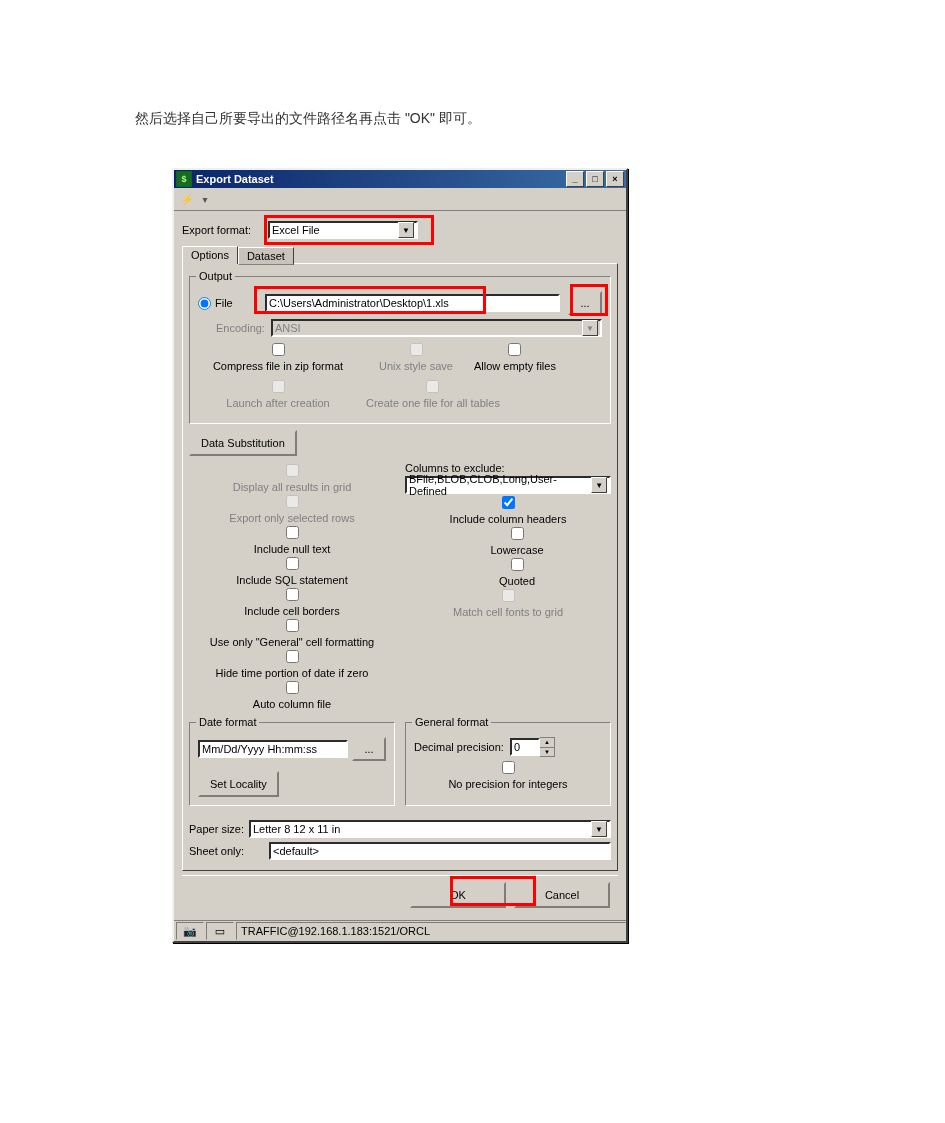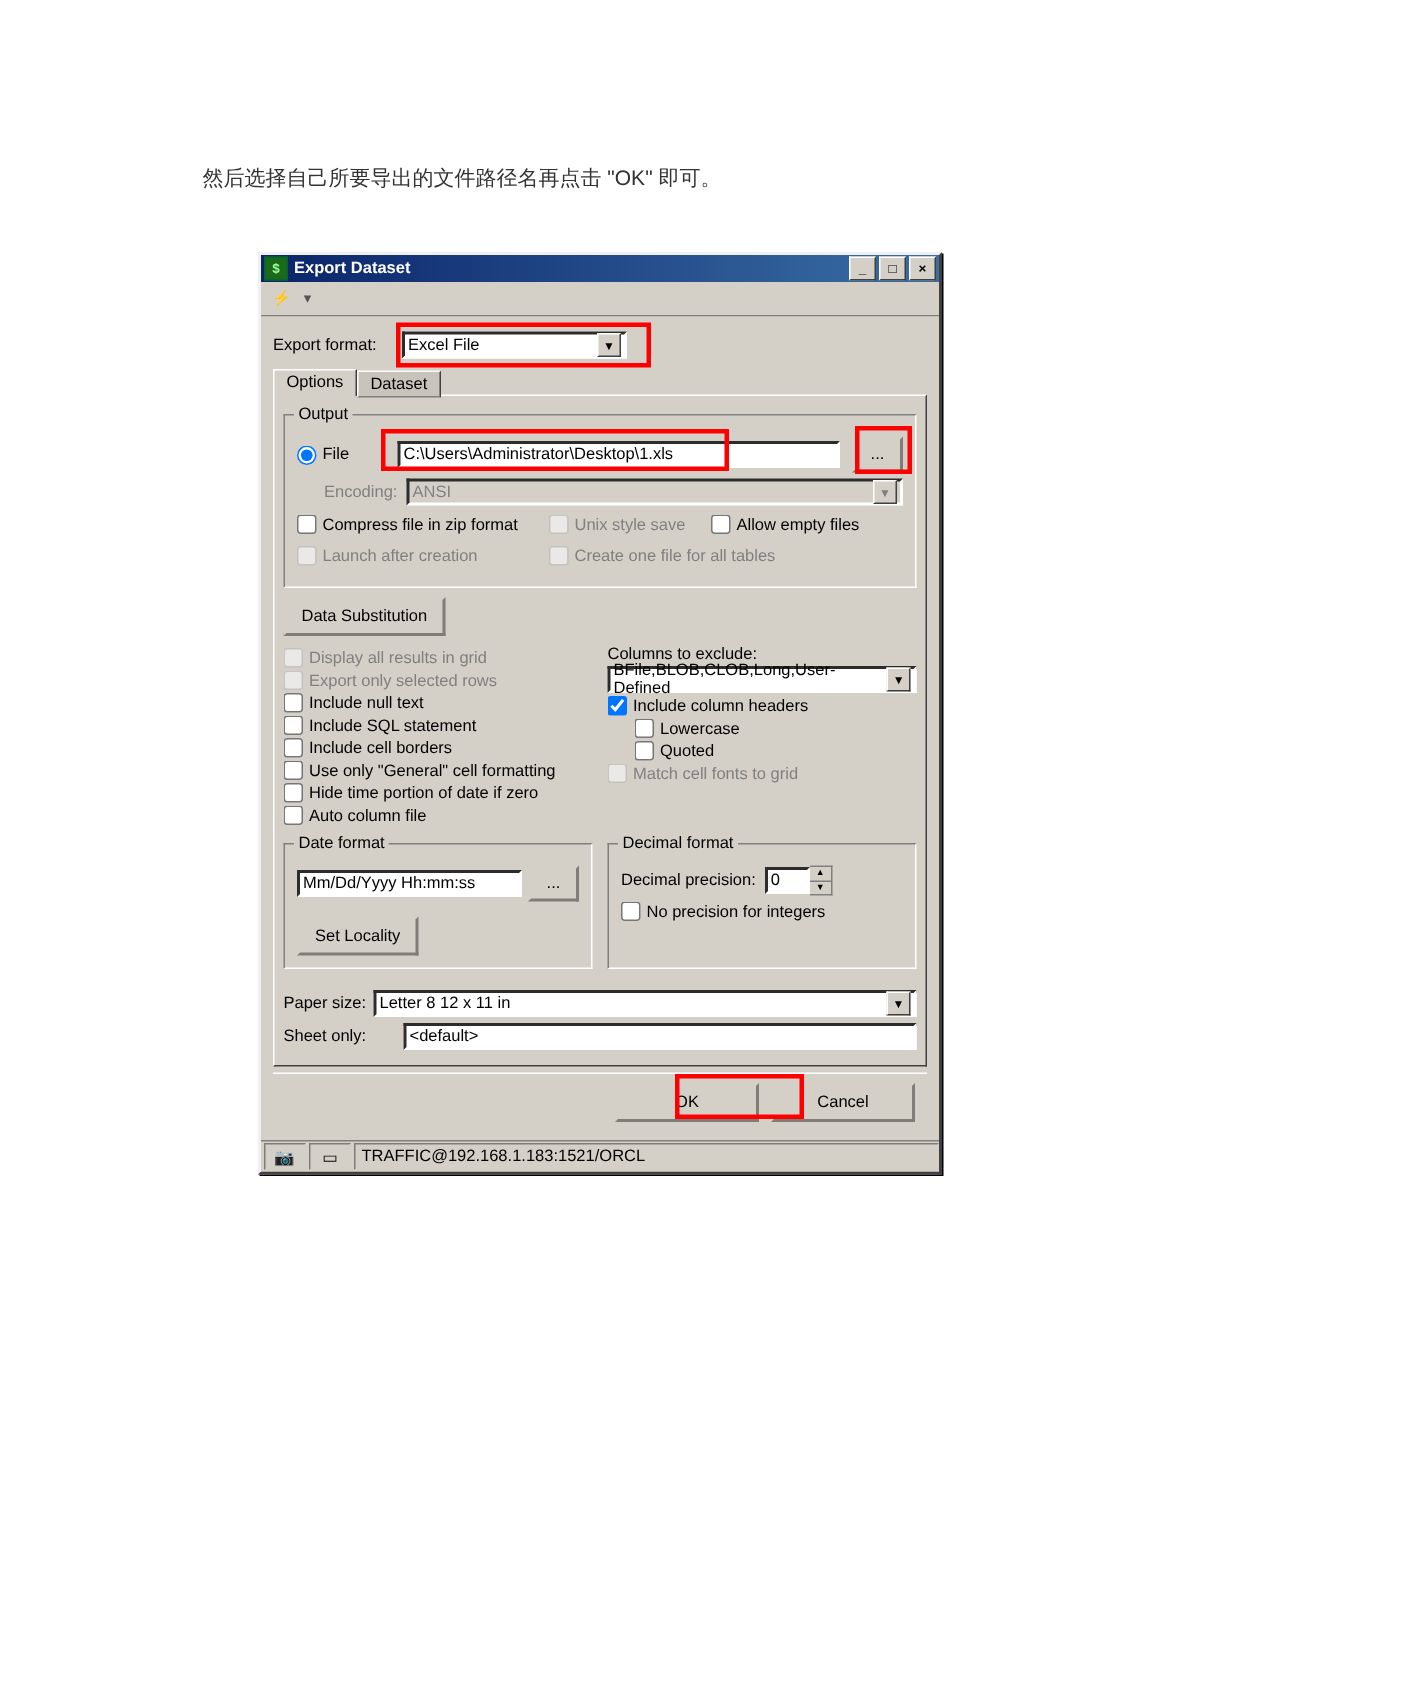--- a/index.html
+++ b/index.html
@@ -154,20 +154,21 @@
     border-right-color:#404040;border-bottom-color:#404040;
     background:#d4d0c8;
     padding:6px;
   }
   .chk {
     display: flex;
     align-items: center;
     gap: 4px;
     margin: 2px 0;
     font-size:11px;
+    flex-direction:column;
   }
   .chk input[type="checkbox"], .radio input[type="radio"] {
     width:13px;height:13px;margin:0;
   }
   .btn {
     border: 2px outset #d4d0c8;
     background: #d4d0c8;
     height: 22px;
     padding: 0 10px;
     font-size: 11px;
@@ -368,21 +369,21 @@
       <div class="twocol" style="margin-top:4px">
         <div class="groupbox col">
           <span class="legend">Date format</span>
           <div class="row">
             <input class="textbox" style="flex: 1 1 0%;" value="Mm/Dd/Yyyy Hh:mm:ss">
             <div class="btn small" style="margin-left:4px">...</div>
           </div>
           <div class="btn" style="margin-top:6px">Set Locality</div>
         </div>
         <div class="groupbox col">
-          <span class="legend">Decimal format</span>
+          <span class="legend">General format</span>
           <div class="row">
             <span>Decimal precision:</span>
             <input class="numbox" style="width: 30px; margin-left: 6px;" value="0">
             <div class="spin">
                 <div>▲</div>
                 <div>▼</div>
               </div>
           </div>
           <label class="chk">
               <input type="checkbox" style="">

